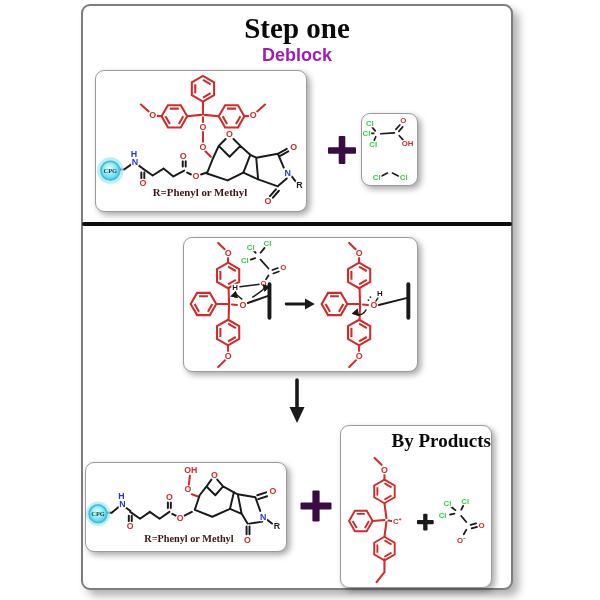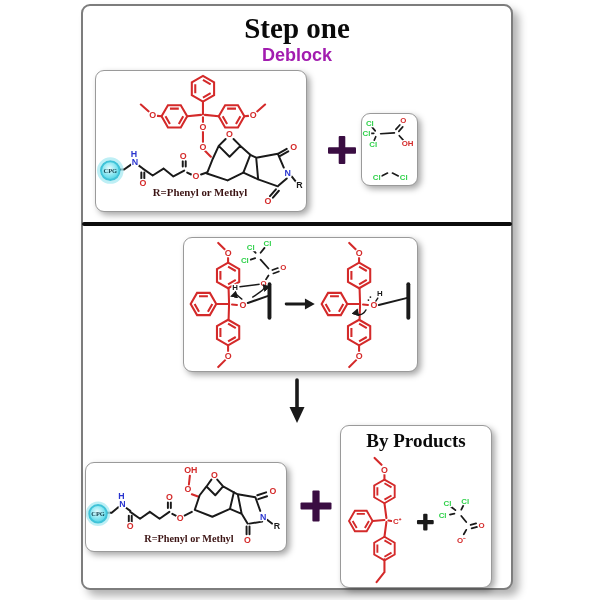--- a/index.html
+++ b/index.html
@@ -7,21 +7,21 @@
   body{position:relative;font-family:"Liberation Sans",sans-serif}
   .frame{position:absolute;left:81px;top:4px;width:432px;height:586px;border:2px solid #7d7d7d;
          border-radius:9px;background:#fff;box-shadow:6px 6px 9px rgba(0,0,0,.30)}
   .sbox{position:absolute;background:#fff;border:1.6px solid #9a9a9a;border-radius:9px;
         box-shadow:3px 3px 6px rgba(0,0,0,.35);overflow:hidden}
   .title{position:absolute;left:81px;top:12px;width:432px;text-align:center;
          font-family:"Liberation Serif",serif;font-weight:bold;font-size:29px;color:#0a0a0a}
   .subtitle{position:absolute;left:81px;top:45px;width:432px;text-align:center;
             font-weight:bold;font-size:18px;color:#a21caf}
   .divider{position:absolute;left:82px;top:222px;width:430px;height:4px;background:#0c0c0c;border-radius:2px}
-  .bp-title{text-align:center;font-family:"Liberation Serif",serif;font-weight:bold;
+  .bp-title{text-align:right;font-family:"Liberation Serif",serif;font-weight:bold;
             font-size:19px;color:#0a0a0a;padding-top:4px}
   svg{display:block}
   .bond,.bondr,.thin{fill:none;stroke-linecap:round;stroke-linejoin:round}
   .bond{stroke:#1a1a1a;stroke-width:2}
   .bondr{stroke:#d42a2a;stroke-width:2.1}
   .thin{stroke:#1a1a1a;stroke-width:1.4}
   .rring{stroke:#d42a2a;stroke-width:2.1;fill:none}
   .bar{stroke:#1a1a1a;stroke-width:4;stroke-linecap:round;fill:none}
   .at{font-family:"Liberation Sans",sans-serif;font-weight:bold;font-size:9px;text-anchor:middle;
       stroke:#fff;stroke-width:2.6;paint-order:stroke;stroke-linejoin:round}

